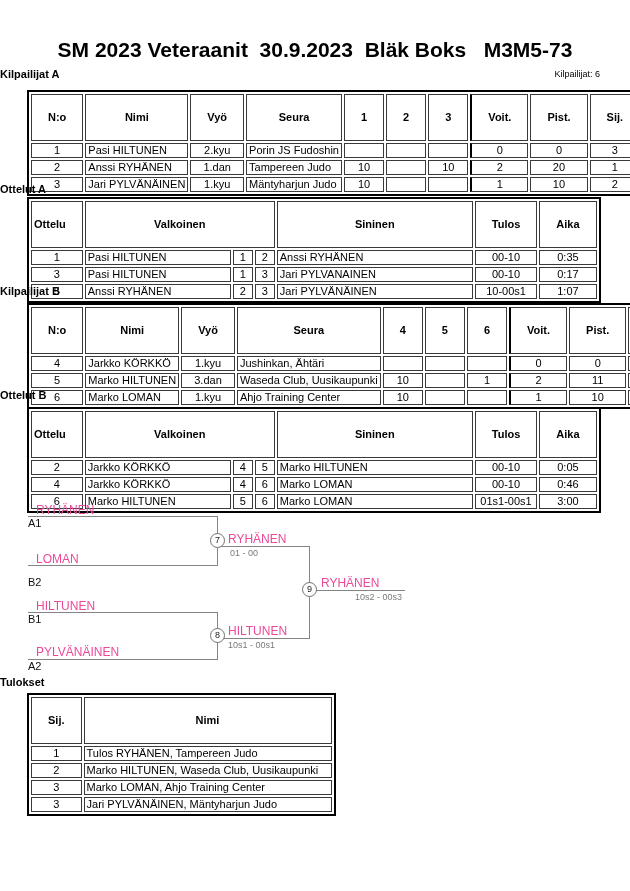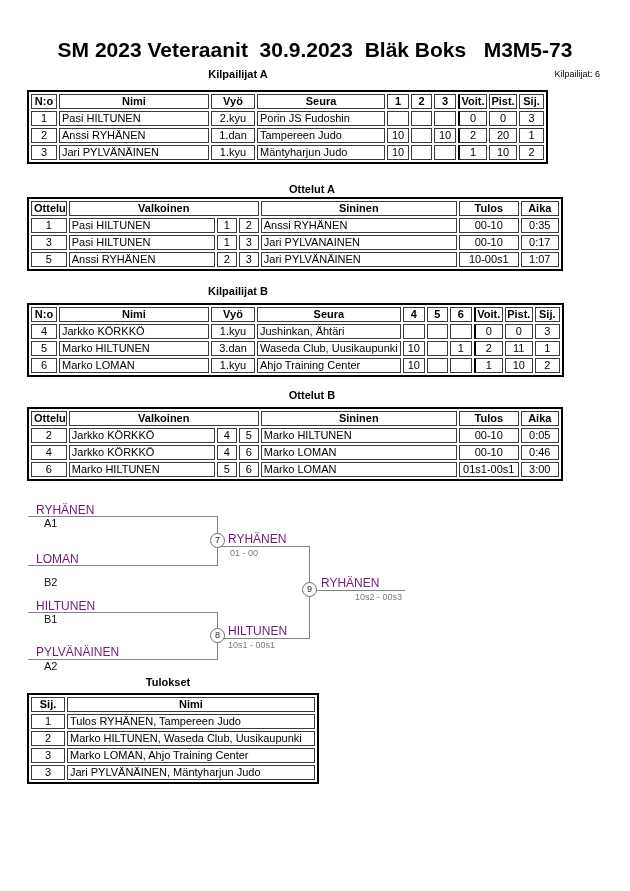--- a/index.html
+++ b/index.html
@@ -1,45 +1,45 @@
 <!DOCTYPE html>
 <html><head>
 <meta charset="utf-8">
 <style>
   html,body{margin:0;padding:0;background:#fff;}
   .sheet{position:relative;width:630px;height:891px;background:#fff;overflow:hidden;
          font-family:"Liberation Sans",sans-serif;color:#000;}
   .title{position:absolute;top:38px;left:0;width:630px;text-align:center;
          font-size:21px;font-weight:bold;white-space:pre;letter-spacing:0px;}
   .note{position:absolute;top:69px;left:400px;width:200px;text-align:right;font-size:9px;}
-  .sec{position:absolute;font-size:11px;font-weight:bold;text-align:center;}
+  .sec{position:absolute;font-size:11px;font-weight:bold;}
   .sec.pa{top:68px;left:0;width:476px;}
   .sec.ma{top:183px;left:0;width:624px;}
   .sec.pb{top:285px;left:0;width:476px;}
   .sec.mb{top:389px;left:0;width:624px;}
   .sec.re{top:676px;left:0;width:336px;}
   table{border-collapse:separate;border-spacing:2px;border:2px solid #000;
         table-layout:fixed;position:absolute;background:#fff;}
   th,td{border:1px solid #3a3a3a;box-sizing:border-box;height:15px;line-height:13px;
         font-size:11px;padding:0 2px;overflow:hidden;white-space:nowrap;
         text-align:left;font-weight:normal;vertical-align:middle;}
-  th{font-weight:bold;text-align:center;padding:0;}
+  th{font-weight:bold;text-align:center;padding:16px;}
   .c{text-align:center;}
   .sepL{border-left-width:2px;border-left-color:#000;}
   .spill{overflow:visible;}
   th.matchh{text-align:left;overflow:visible;padding-left:2px;}
   .t-poola{left:27px;top:90px;}
   .t-matcha{left:27px;top:197px;}
   .t-poolb{left:27px;top:303px;}
   .t-matchb{left:27px;top:407px;}
   .t-results{left:27px;top:693px;}
   .bline{position:absolute;height:0;border-top:1px solid #848484;}
   .bvline{position:absolute;width:0;border-left:1px solid #848484;}
-  .bname{position:absolute;font-size:12px;white-space:nowrap;color:#701a75;}
-  .bseed{position:absolute;font-size:11px;color:#111;margin-left:16px;}
+  .bname{position:absolute;font-size:12px;white-space:nowrap;color:#ec4899;}
+  .bseed{position:absolute;font-size:11px;color:#111;}
   .bscore{position:absolute;font-size:9px;color:#7a7a7a;white-space:nowrap;}
   .bcircle{position:absolute;width:15px;height:15px;border:1px solid #707070;border-radius:50%;
            background:#fff;font-size:9px;line-height:13px;text-align:center;
            box-sizing:border-box;z-index:2;color:#222;}
 </style>
 </head>
 <body>
 
 <div class="sheet">
 

